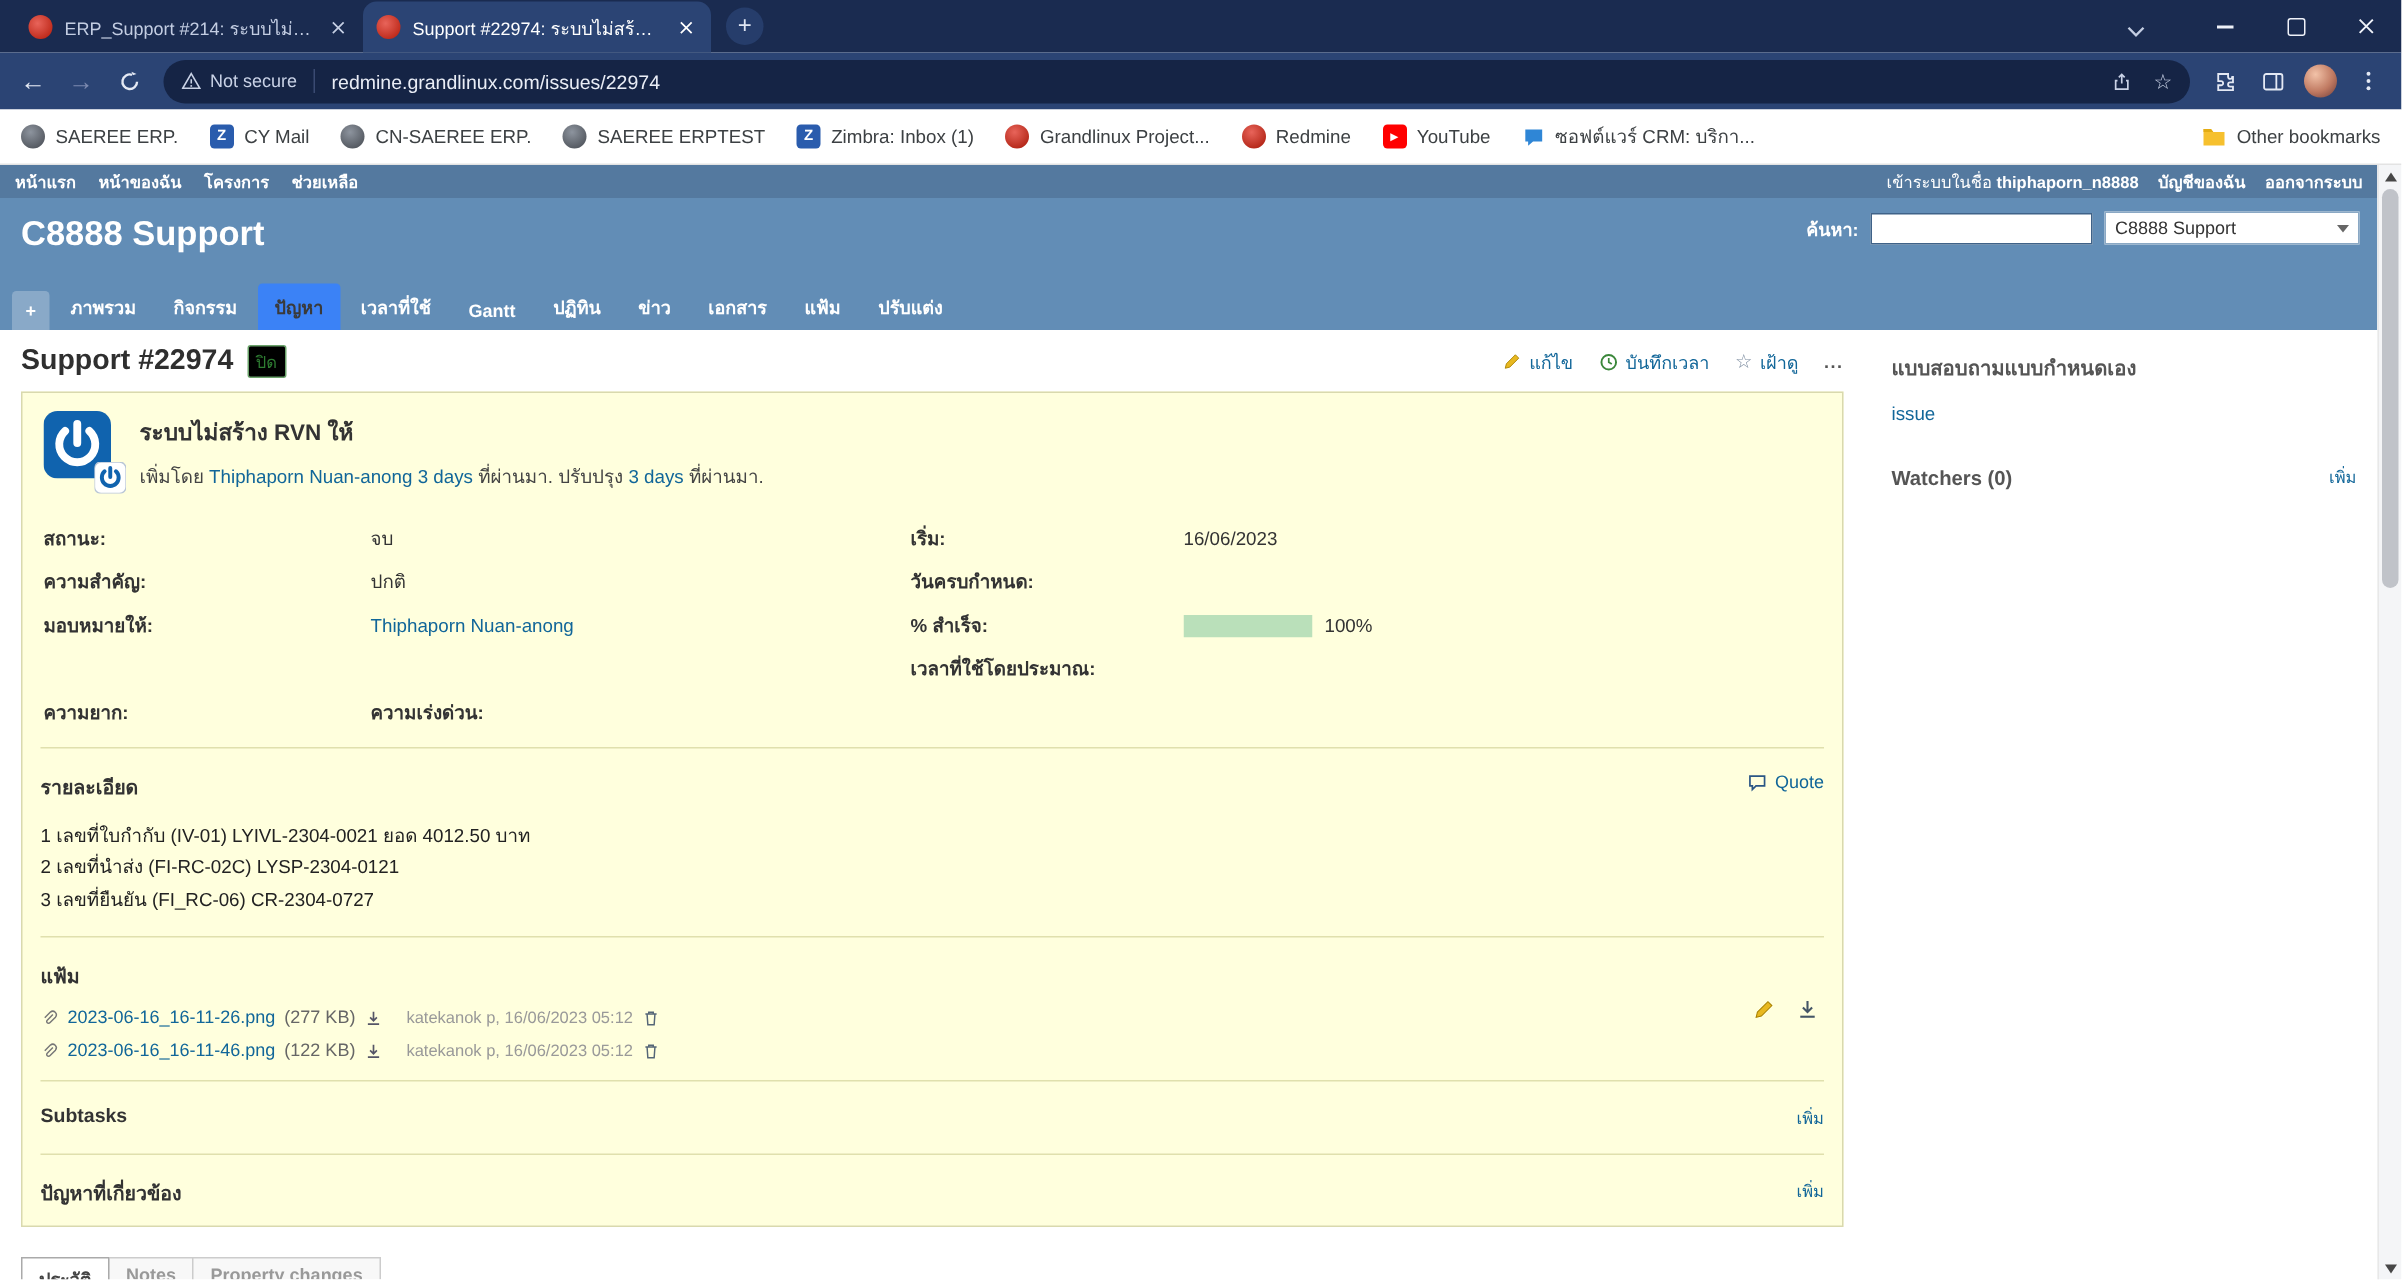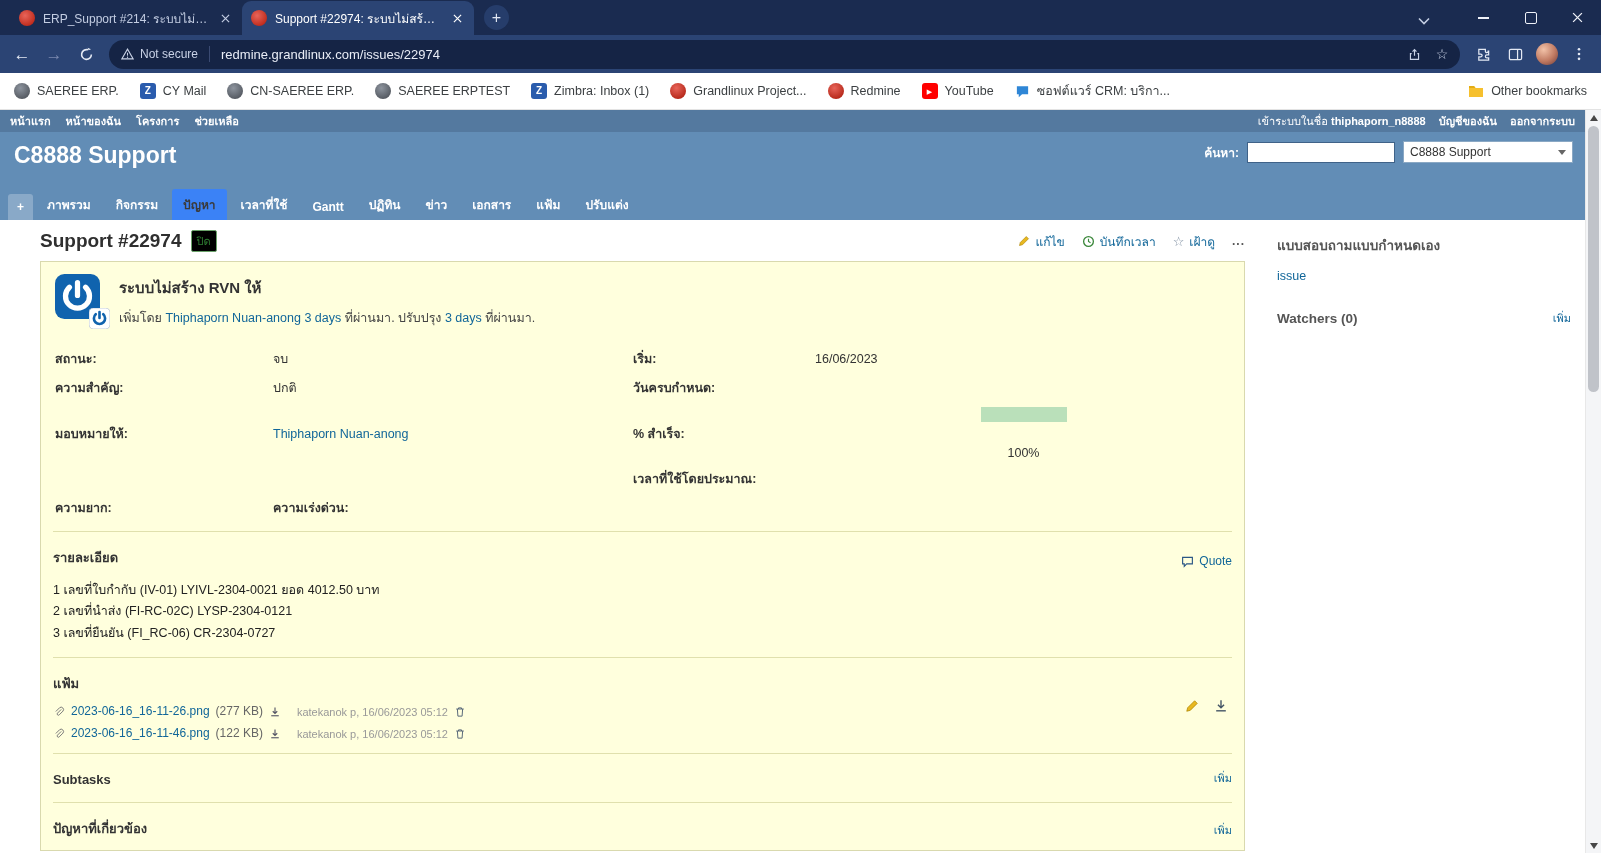--- a/index.html
+++ b/index.html
@@ -82,21 +82,21 @@
                display:flex;align-items:center;justify-content:space-between;padding:0 6px;box-sizing:border-box;}
   .sel-arrow{width:0;height:0;border-left:4px solid transparent;border-right:4px solid transparent;border-top:5px solid #666;}
   .main-tabs{position:absolute;left:8px;bottom:0;display:flex;align-items:flex-end;gap:3px;}
   .mtab{padding:6px 11px;font-size:12px;font-weight:bold;color:#fff;border-radius:3px 3px 0 0;}
   .mtab-plus{background:rgba(255,255,255,.25);padding:6px 9px;}
   .mtab.active{background:#3b82f6;color:#3a3a3a;}
 
   
   a, .link{color:#116699;text-decoration:none;}
   .content-row{flex:1;display:flex;min-height:0;overflow:hidden;background:#fff;}
-  .main-col{width:1243px;flex-shrink:0;box-sizing:border-box;padding:4px 14px 0 24px;margin-left:16px;}
+  .main-col{width:1243px;flex-shrink:0;box-sizing:border-box;padding:4px 14px 0 14px;}
   .sidebar{flex:1;box-sizing:border-box;padding:8px 14px 0 18px;}
 
   .title-row{display:flex;align-items:center;margin:6px 0 9px;}
   .title-row h2{margin:0;font-size:19px;font-weight:bold;color:#2f2f2f;}
   .badge-closed{margin-left:9px;font-size:11px;color:#2e7d32;border:1px solid #6aa26a;padding:1px 5px;border-radius:2px;background:#000000;}
   .contextual{margin-left:auto;display:flex;align-items:center;gap:17px;font-size:12px;}
   .ctx-item{display:flex;align-items:center;gap:5px;color:#116699;}
   .ctx-more{color:#555;font-weight:bold;letter-spacing:1px;}
   .star-glyph{color:#7d8da0;font-size:13px;}
 
@@ -104,26 +104,26 @@
   .issue-head{position:relative;min-height:64px;padding-left:66px;}
   .avatar-wrap{position:absolute;left:2px;top:2px;width:58px;height:58px;}
   .logo-big{position:absolute;left:0;top:0;width:45px;height:45px;}
   .logo-small{position:absolute;left:34px;top:34px;width:21px;height:21px;}
   .subject{margin:0;font-size:15px;font-weight:bold;color:#333;padding-top:4px;}
   .authored{margin-top:8px;font-size:12.5px;color:#444;}
 
   .attrs{display:grid;grid-template-columns:218px 360px 182px 1fr;row-gap:9px;margin:13px 0 0 2px;
          font-size:12.5px;color:#333;align-items:center;}
   .attr-label{font-weight:bold;}
-  .progress-wrap{display:flex;align-items:center;gap:24px;flex-direction:column;}
+  .progress-wrap{display:flex;gap:8px;}
   .pbar{width:86px;height:15px;background:#ececdc;overflow:hidden;flex-shrink:0;}
   .pbar-fill{display:block;height:100%;background:#bae0ba;}
 
   .ihr{border:0;border-top:1px solid #e0e0ad;margin:13px 0;}
-  .sec-head{display:flex;align-items:flex-end;font-size:13px;font-weight:bold;color:#333;padding:2px 0;}
+  .sec-head{display:flex;align-items:flex-start;font-size:13px;font-weight:bold;color:#333;padding:2px 0;}
   .add-link{margin-left:auto;font-size:11px;font-weight:normal;}
   .quote-link{margin-left:auto;display:flex;align-items:center;gap:5px;font-size:12px;font-weight:normal;}
   .desc-body{margin-top:10px;font-size:12.5px;color:#222;line-height:1.7;}
 
   .files-sec{position:relative;}
   .file-row{display:flex;align-items:flex-end;gap:6px;font-size:12px;margin-top:8px;color:#555;}
   .file-size{color:#666;}
   .file-meta{color:#999;font-size:11px;margin-left:10px;}
   .file-tools{position:absolute;right:4px;top:28px;display:flex;gap:15px;align-items:center;}
 

